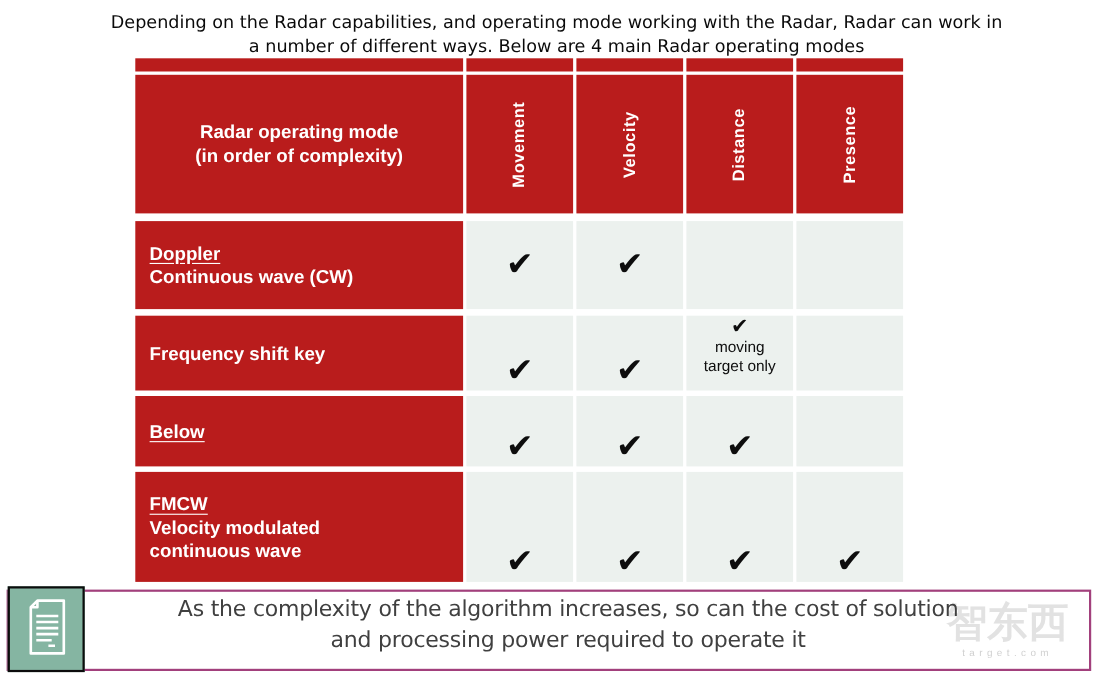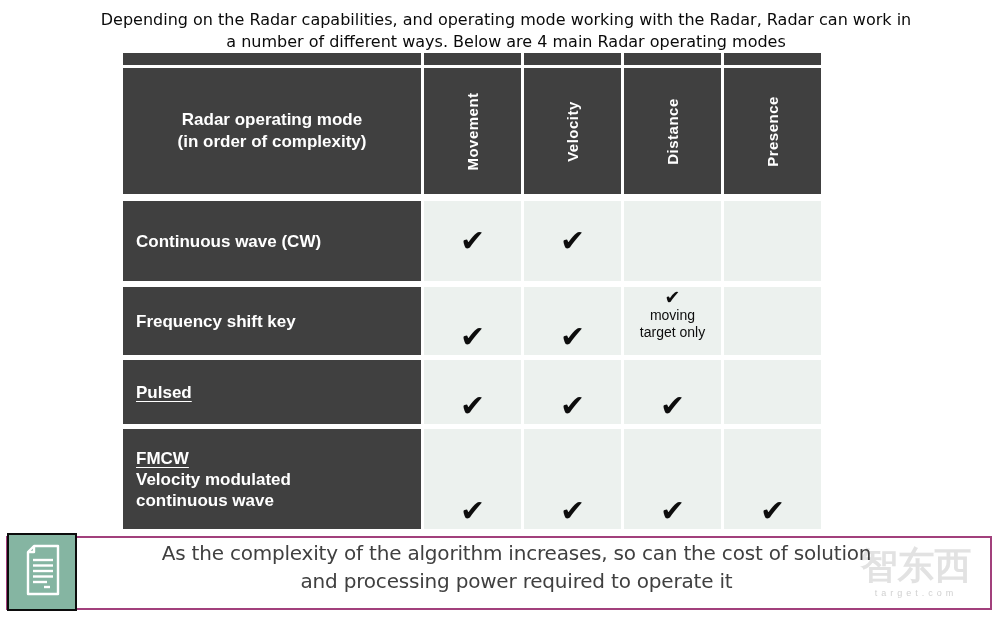--- a/index.html
+++ b/index.html
@@ -21,21 +21,21 @@
   .title div { white-space:nowrap;margin-left:12px; }
 
   
   .rtable { position:absolute; left:123px; top:53px; width:701px; }
   .trow {
     display:grid;
     grid-template-columns:298px 97px 97px 97px 97px;
     column-gap:3px;
   }
   .cell { position:relative; }
-  .green { background:#404040; }
+  .green { background:#b91c1c; }
   .light { background:#ecf1ee; }
 
   .strip-row { height:12px; margin-bottom:3px; }
   .header-row { height:126px; margin-bottom:7px; }
 
   .hlabel {
     display:flex; flex-direction:column; justify-content:center; align-items:center;
     color:#ffffff; font-weight:bold; font-size:17px; line-height:22px;
     text-align:center;
   }
@@ -142,20 +142,21 @@
     <div class="cell green vhead">
       <span>Distance</span>
     </div>
     <div class="cell green vhead">
       <span>Presence</span>
     </div>
   </div>
 
   <div class="trow row-doppler">
     <div class="cell green label">
+      <div class="mode">Doppler</div>
       <div class="desc">Continuous wave (CW)</div>
     </div>
     <div class="cell light ccell vcenter">
       <span class="check">✔</span>
     </div>
     <div class="cell light ccell vcenter">
       <span class="check">✔</span>
     </div>
     <div class="cell light"></div>
     <div class="cell light"></div>
@@ -174,21 +175,21 @@
     <div class="cell light dist-note">
       <span class="check sm">✔</span>
       <div class="note-sm">moving</div>
       <div class="note-sm">target only</div>
     </div>
     <div class="cell light"></div>
   </div>
 
   <div class="trow row-pulsed">
     <div class="cell green label">
-      <div class="mode">Pulsed</div>
+      <div class="mode">Below</div>
     </div>
     <div class="cell light ccell vlow">
       <span class="check">✔</span>
     </div>
     <div class="cell light ccell vlow">
       <span class="check">✔</span>
     </div>
     <div class="cell light ccell vlow">
       <span class="check">✔</span>
     </div>

